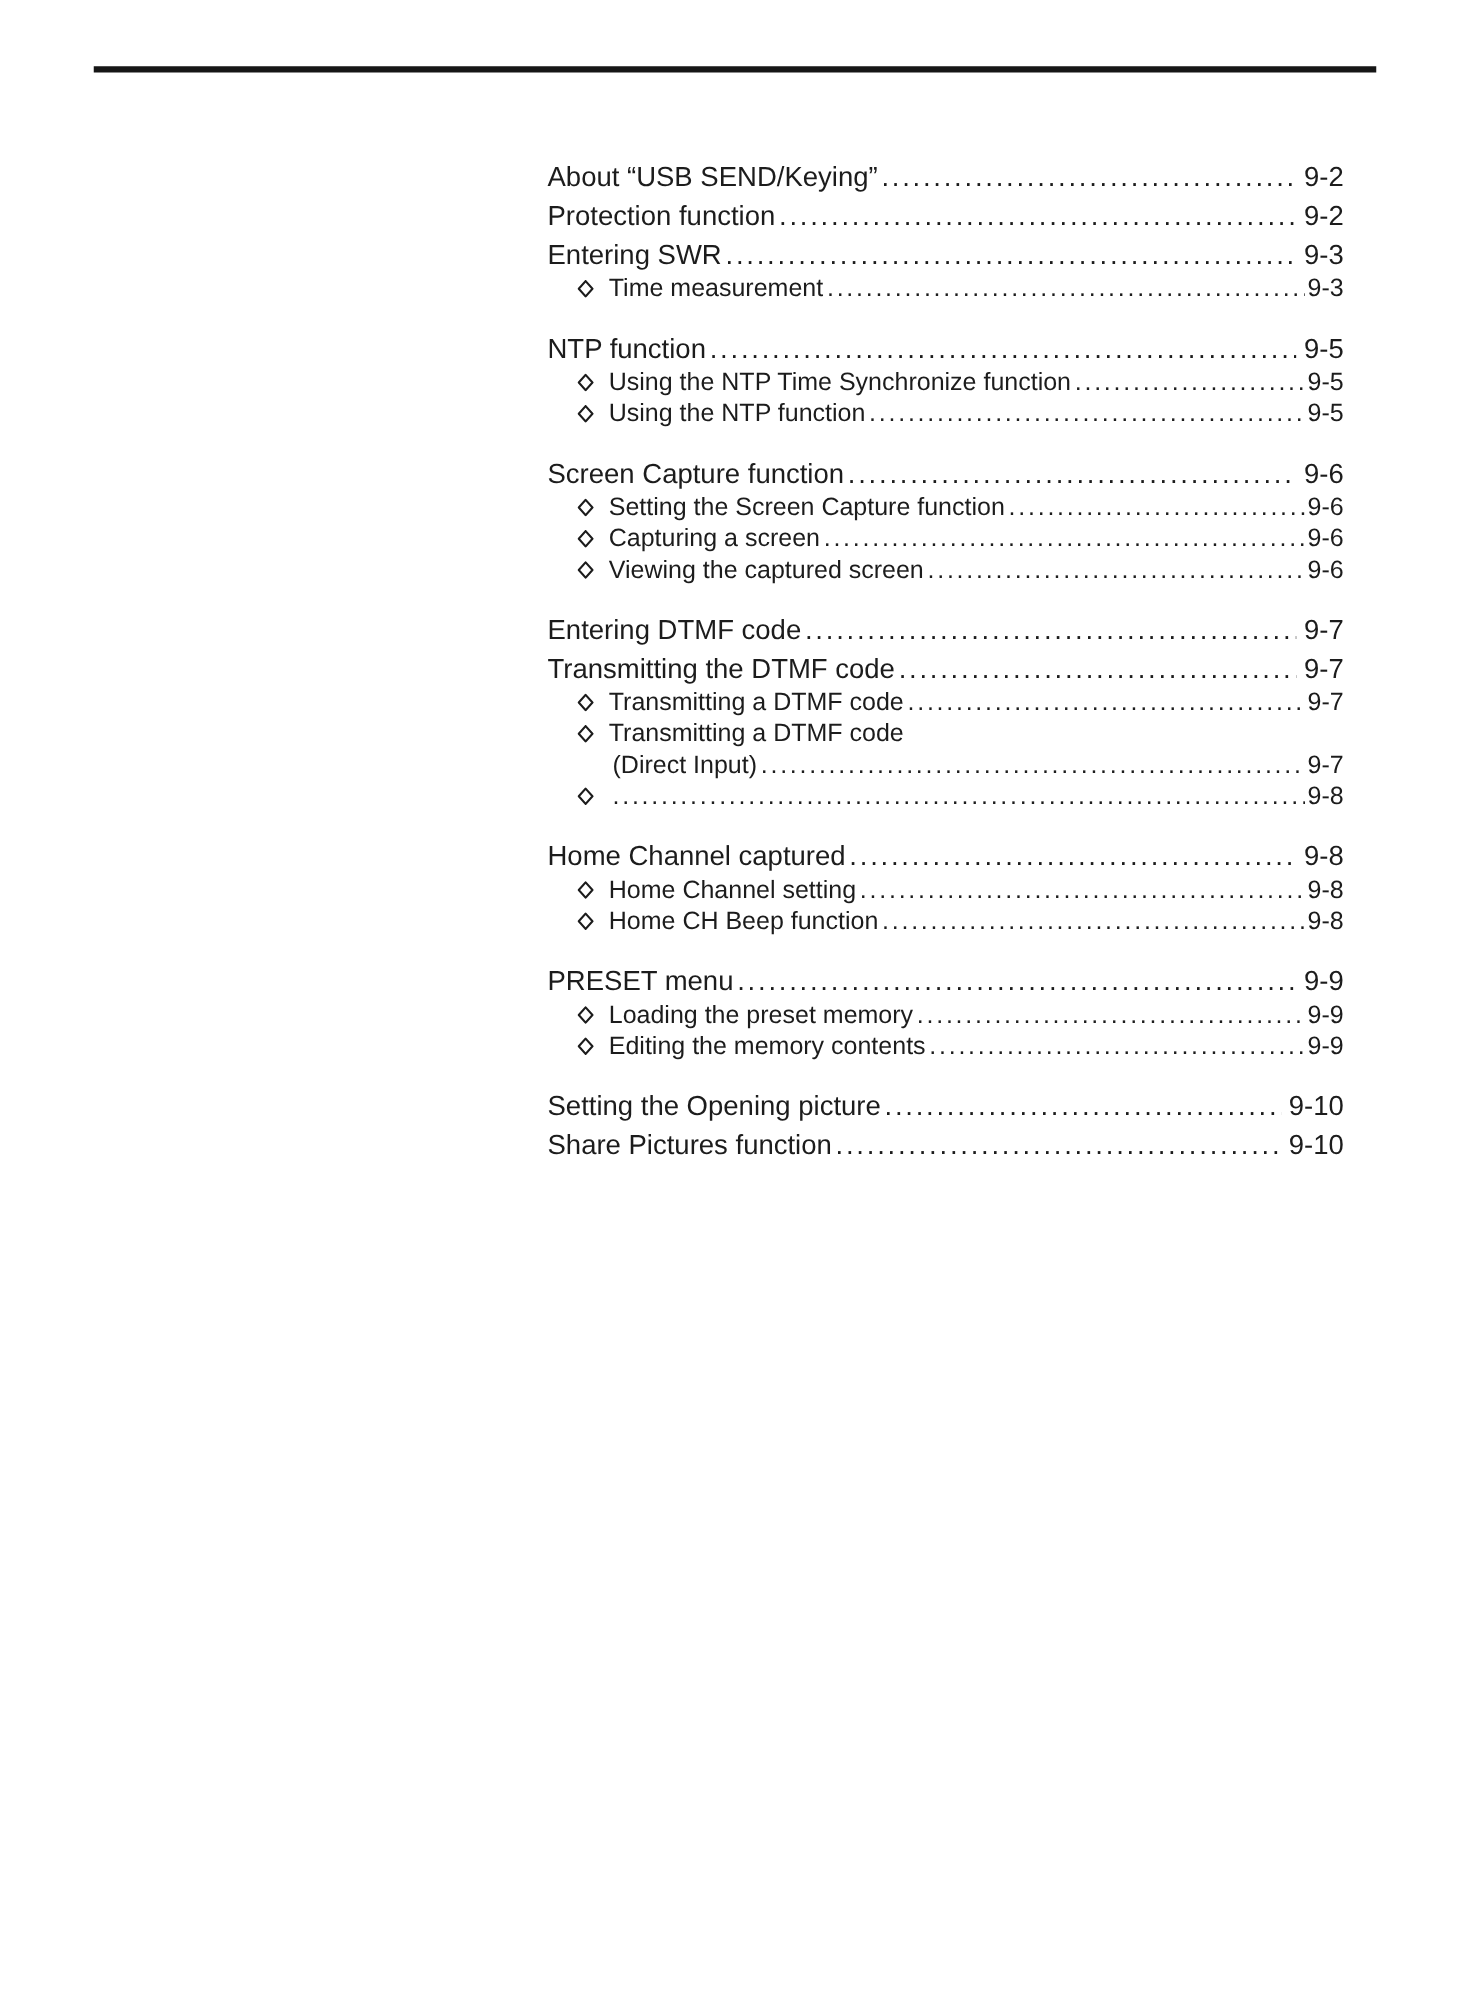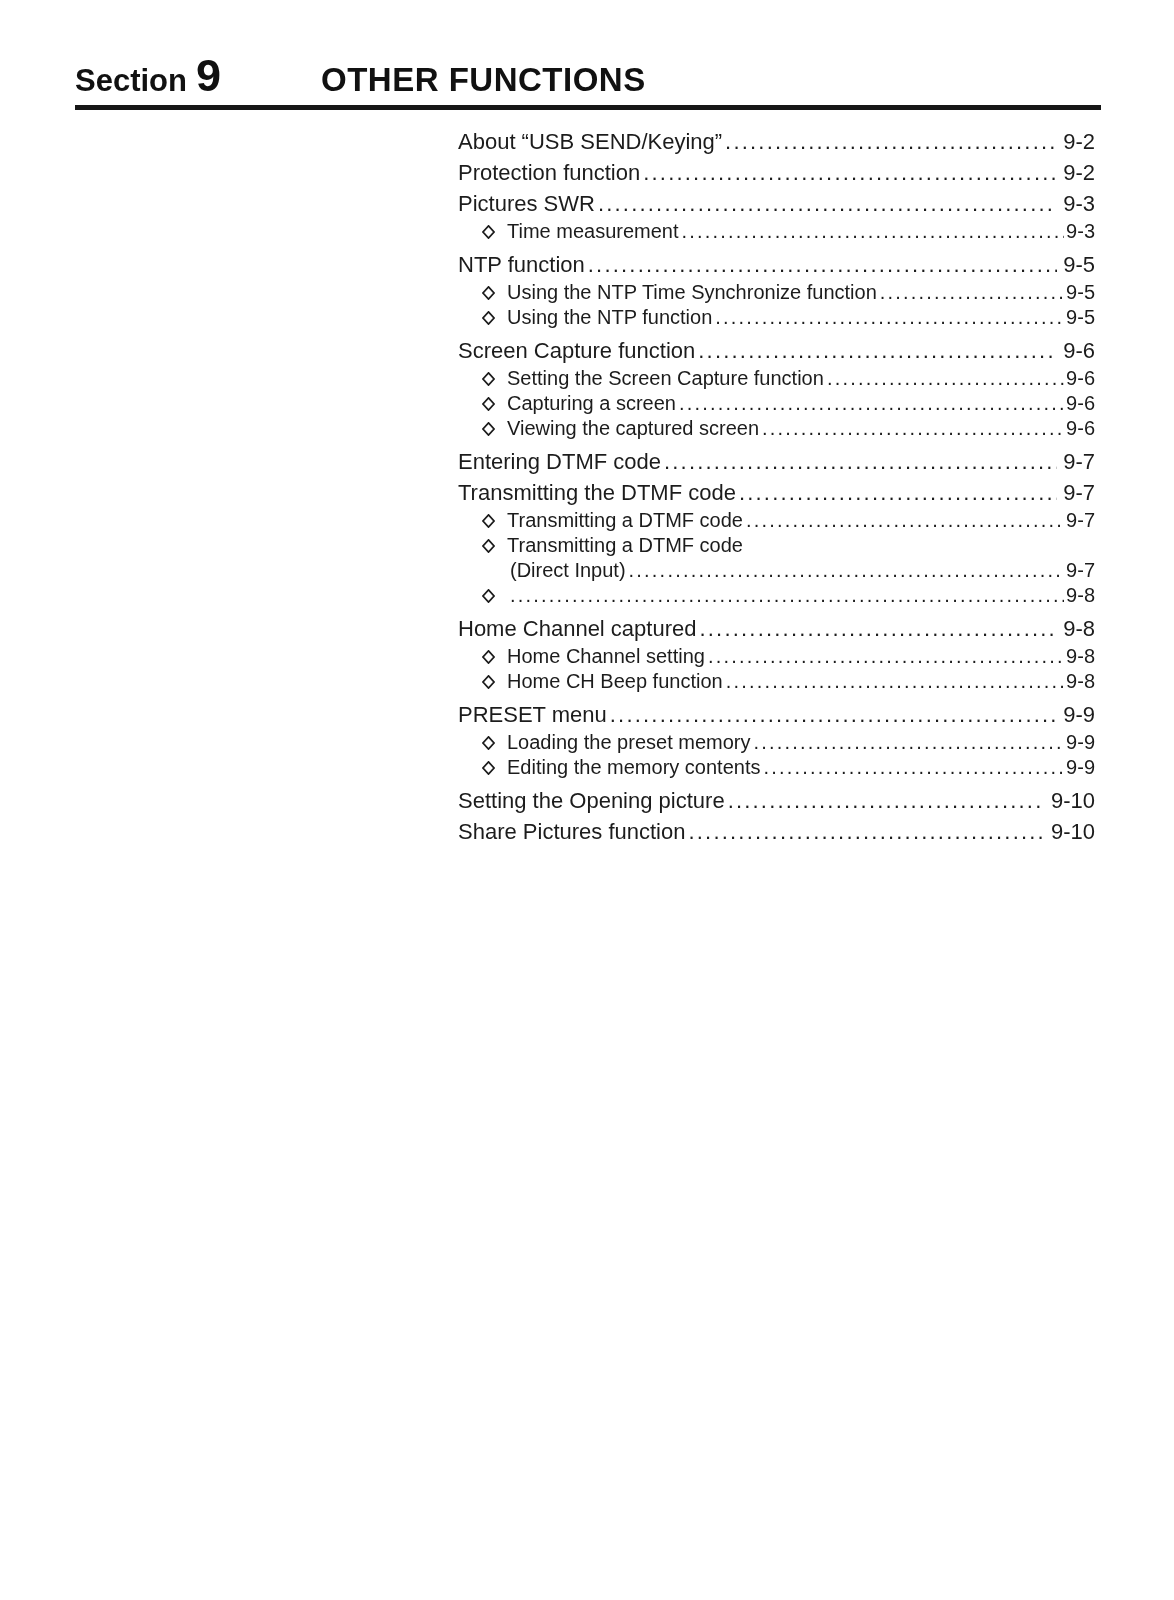--- a/index.html
+++ b/index.html
@@ -21,32 +21,32 @@
     height: 52px;
     color: #111111;
   }
   .section-label { font-weight: bold; font-size: 31px; }
   .section-number { font-weight: bold; font-size: 45px; margin-left: 9px; }
   .header-title { font-weight: bold; font-size: 33px; margin-left: 100px; letter-spacing: 0.5px; }
   .header-rule { height: 5px; background: #161616; margin-top: 3px; }
 
   .toc {
     position: absolute;
-    left: 458px; top: 126px;
+    left: 438px; top: 126px;
     width: 637px;
   }
   .toc-row {
     display: flex;
     align-items: baseline;
     white-space: nowrap;
   }
   .toc-row.lvl1 { font-size: 22px; height: 31px; line-height: 31px; }
   .toc-row.lvl2 { font-size: 20px; height: 25px; line-height: 25px; padding-left: 24px; }
   .toc-row.lvl2.cont { padding-left: 52px; text-align: center; }
-  .toc-row.lvl2 + .toc-row.lvl1 { margin-top: 5px; }
+  .toc-row.lvl2 + .toc-row.lvl1 { margin-top: 19px; }
 
   .diamond {
     flex: 0 0 auto;
     margin-right: 12px;
     position: relative;
     top: 1px;
   }
   .toc-label { flex: 0 0 auto; }
   .leader {
     flex: 1 1 auto;
@@ -59,41 +59,36 @@
     letter-spacing: 2.2px;
   }
   .toc-page { flex: 0 0 auto; }
   .lvl1 .toc-page { margin-left: 6px; }
   .lvl2 .toc-page { margin-left: 2px; }
 </style>
 </head>
 <body>
 
 <header class="page-header">
-  <div class="header-line">
-    <span class="section-label">Section</span>
-    <span class="section-number">9</span>
-    <span class="header-title">OTHER FUNCTIONS</span>
-  </div>
   <div class="header-rule"></div>
 </header>
 
 <nav class="toc">
     <div class="toc-row lvl1">
       <span class="toc-label">About “USB SEND/Keying”</span>
       <span class="leader"></span>
       <span class="toc-page">9-2</span>
     </div>
     <div class="toc-row lvl1">
       <span class="toc-label">Protection function</span>
       <span class="leader"></span>
       <span class="toc-page">9-2</span>
     </div>
     <div class="toc-row lvl1">
-      <span class="toc-label">Pictures SWR</span>
+      <span class="toc-label">Entering SWR</span>
       <span class="leader"></span>
       <span class="toc-page">9-3</span>
     </div>
     <div class="toc-row lvl2">
       <span class="diamond"><svg width="13" height="14" viewBox="0 0 13 14">
           <path d="M6.5 0.9 L12 7 L6.5 13.1 L1 7 Z" fill="none" stroke="#1c1c1c" stroke-width="1.7"></path>
         </svg></span>
       <span class="toc-label">Time measurement</span>
       <span class="leader"></span>
       <span class="toc-page">9-3</span>

